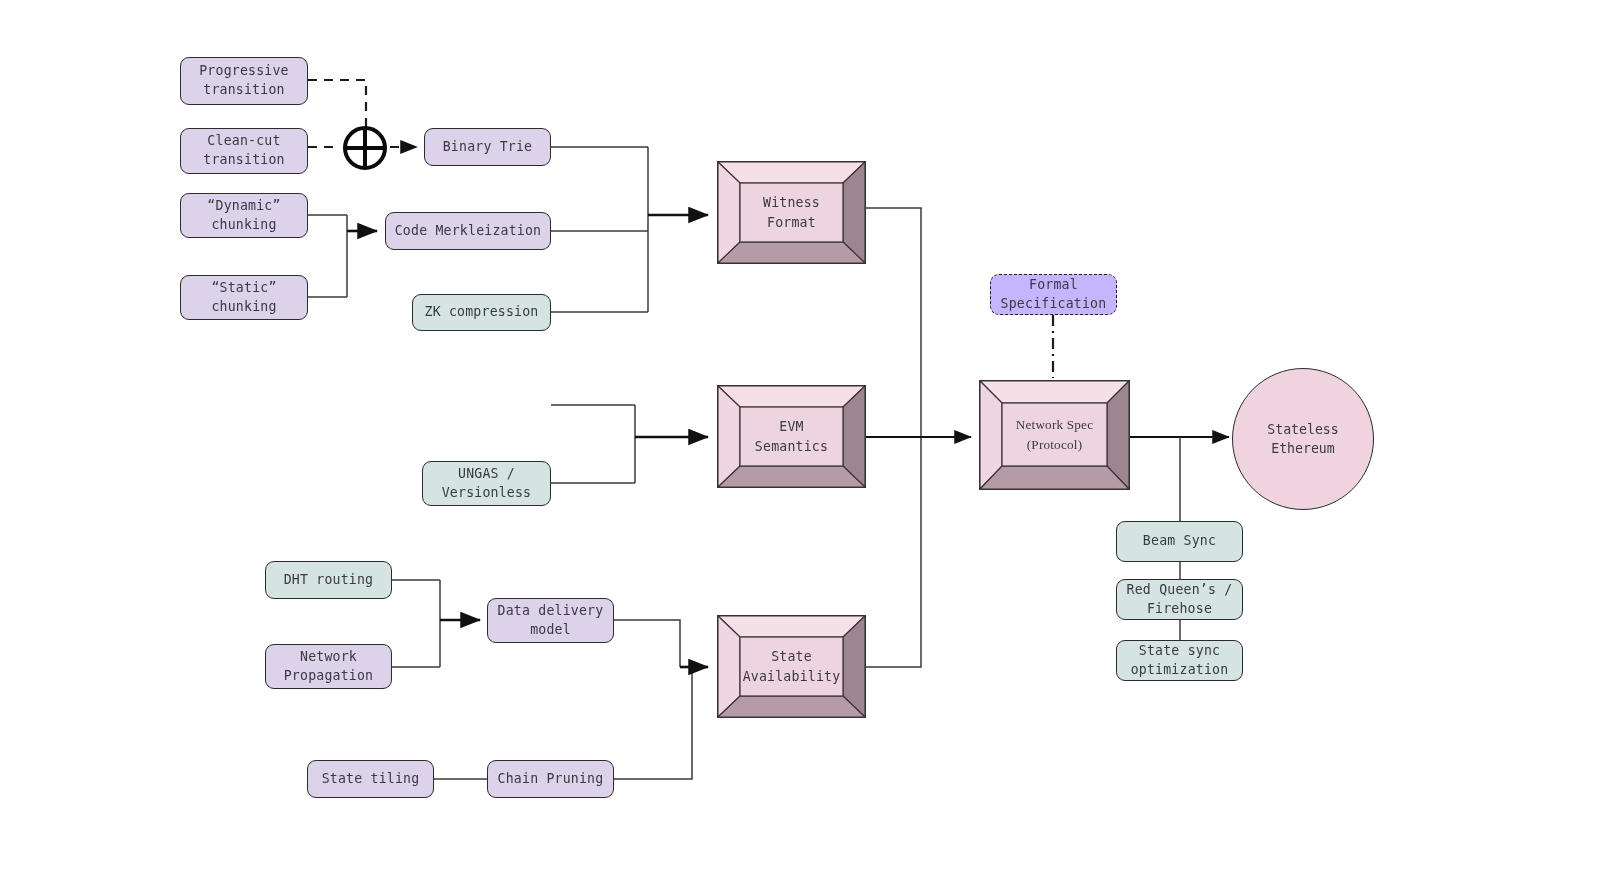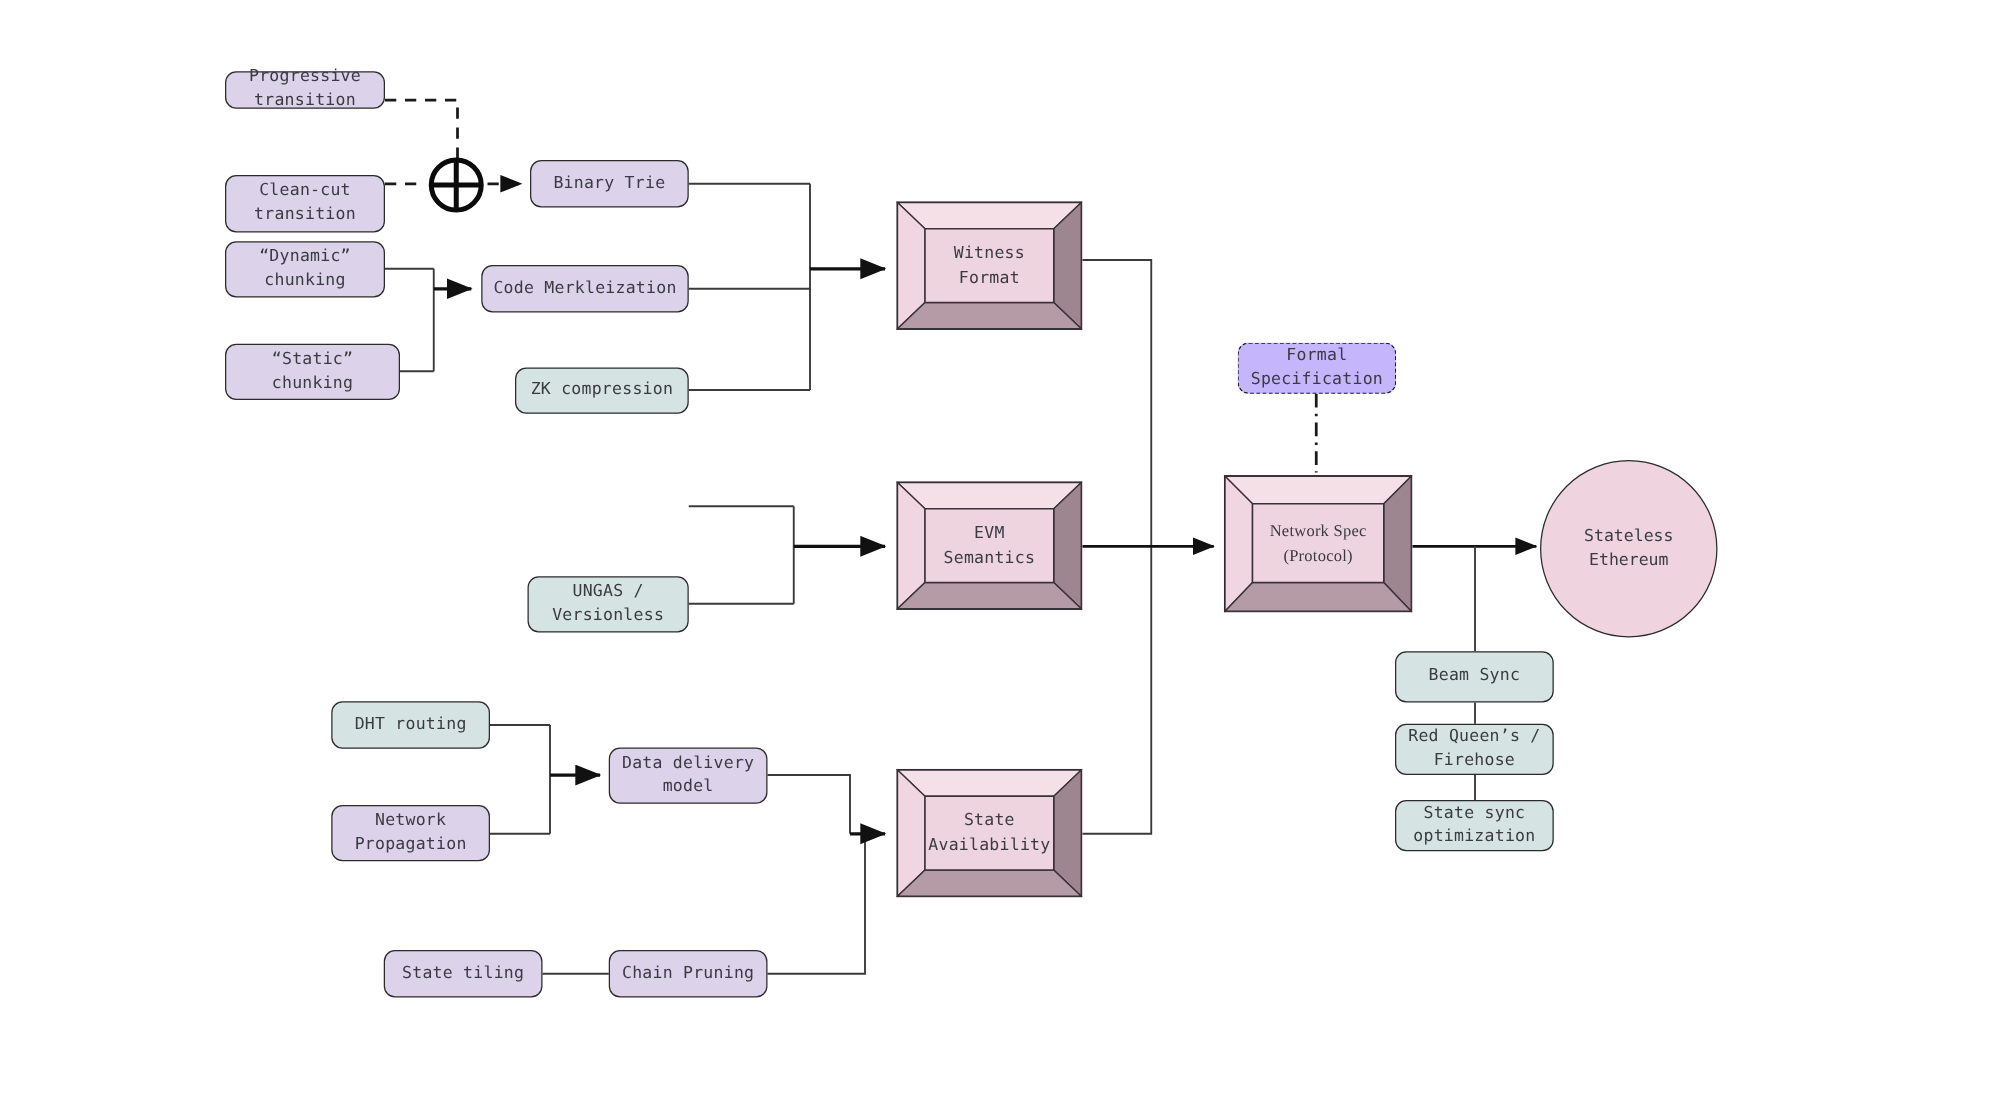--- a/index.html
+++ b/index.html
@@ -162,40 +162,40 @@
   </svg>
 
   <div class="xor" style="left:341px; top:124px; width:48px; height:48px;">
     <svg width="48" height="48" viewBox="0 0 48 48" xmlns="http://www.w3.org/2000/svg">
       <circle cx="24" cy="24" r="20" fill="#ffffff" stroke="#0b0b0b" stroke-width="4"></circle>
       <line x1="4" y1="24" x2="44" y2="24" stroke="#0b0b0b" stroke-width="4"></line>
       <line x1="24" y1="4" x2="24" y2="44" stroke="#0b0b0b" stroke-width="4"></line>
     </svg>
   </div>
 
-  <div class="node purple" style="left:180px; top:57px; width:128px; height:30px;">
+  <div class="node purple" style="left:180px; top:57px; width:128px; height:48px;">
     <span>Progressive
 transition</span>
   </div>
 
-  <div class="node purple" style="left:180px; top:140px; width:128px; height:46px;">
+  <div class="node purple" style="left:180px; top:128px; width:128px; height:46px;">
     <span>Clean-cut
 transition</span>
   </div>
 
   <div class="node purple" style="left:424px; top:128px; width:127px; height:38px;">
     <span>Binary Trie</span>
   </div>
 
   <div class="node purple" style="left:180px; top:193px; width:128px; height:45px;">
     <span>“Dynamic”
 chunking</span>
   </div>
 
-  <div class="node purple" style="left:180px; top:275px; width:140px; height:45px;">
+  <div class="node purple" style="left:180px; top:275px; width:128px; height:45px;">
     <span>“Static”
 chunking</span>
   </div>
 
   <div class="node purple" style="left:385px; top:212px; width:166px; height:38px;">
     <span>Code Merkleization</span>
   </div>
 
   <div class="node teal" style="left:412px; top:294px; width:139px; height:37px;">
     <span>ZK compression</span>

